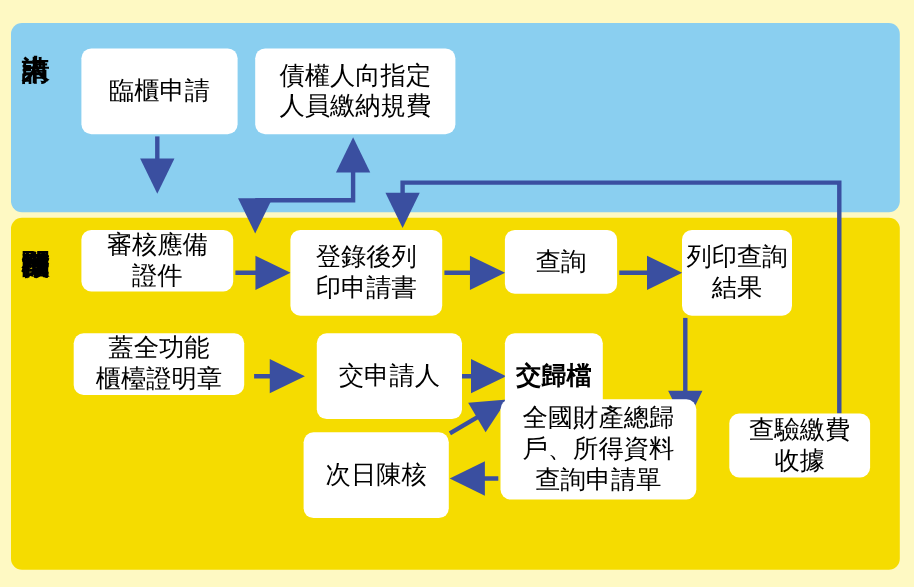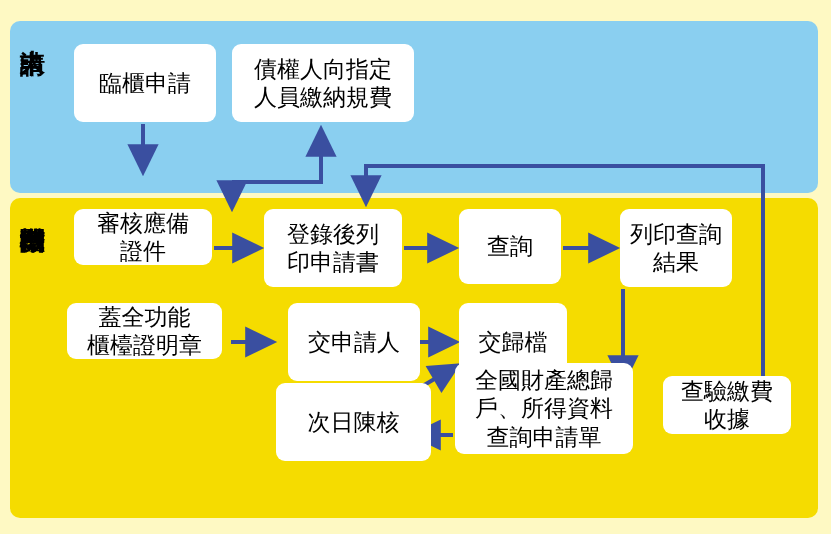--- a/index.html
+++ b/index.html
@@ -136,43 +136,43 @@
   <div class="node" style="left:74px; top:209px; width:138px; height:56px;">
     <span>審核應備
 證件</span>
   </div>
 
   <div class="node" style="left:264px; top:209px; width:138px; height:78px;">
     <span>登錄後列
 印申請書</span>
   </div>
 
-  <div class="node" style="left:459px; top:209px; width:102px; height:75px;">
+  <div class="node" style="left:459px; top:209px; width:102px; height:58px;">
     <span>查詢</span>
   </div>
 
-  <div class="node" style="left:620px; top:209px; width:112px; height:78px;text-align:center;">
+  <div class="node" style="left:620px; top:209px; width:100px; height:78px;text-align:center;">
     <span>列印查詢
 結果</span>
   </div>
 
   <div class="node" style="left:67px; top:303px; width:155px; height:56px;">
     <span>蓋全功能
 櫃檯證明章</span>
   </div>
 
   <div class="node" style="left:276px; top:303px; width:132px; height:78px;margin-left:12px;">
     <span>交申請人</span>
   </div>
 
-  <div class="node" style="left:459px; top:303px; width:108px; height:78px;">
+  <div class="node" style="left:459px; top:303px; width:89px; height:78px;font-weight:bold;">
     <span>交歸檔</span>
   </div>
 
-  <div class="node" style="left:276px; top:383px; width:155px; height:78px;">
+  <div class="node" style="left:276px; top:393px; width:132px; height:78px;font-family:Liberation Serif, serif;">
     <span>次日陳核</span>
   </div>
 
   <div class="node" style="left:455px; top:363px; width:178px; height:91px;">
     <span>全國財產總歸
 戶、所得資料
 查詢申請單</span>
   </div>
 
   <div class="node" style="left:663px; top:376px; width:128px; height:58px;">

